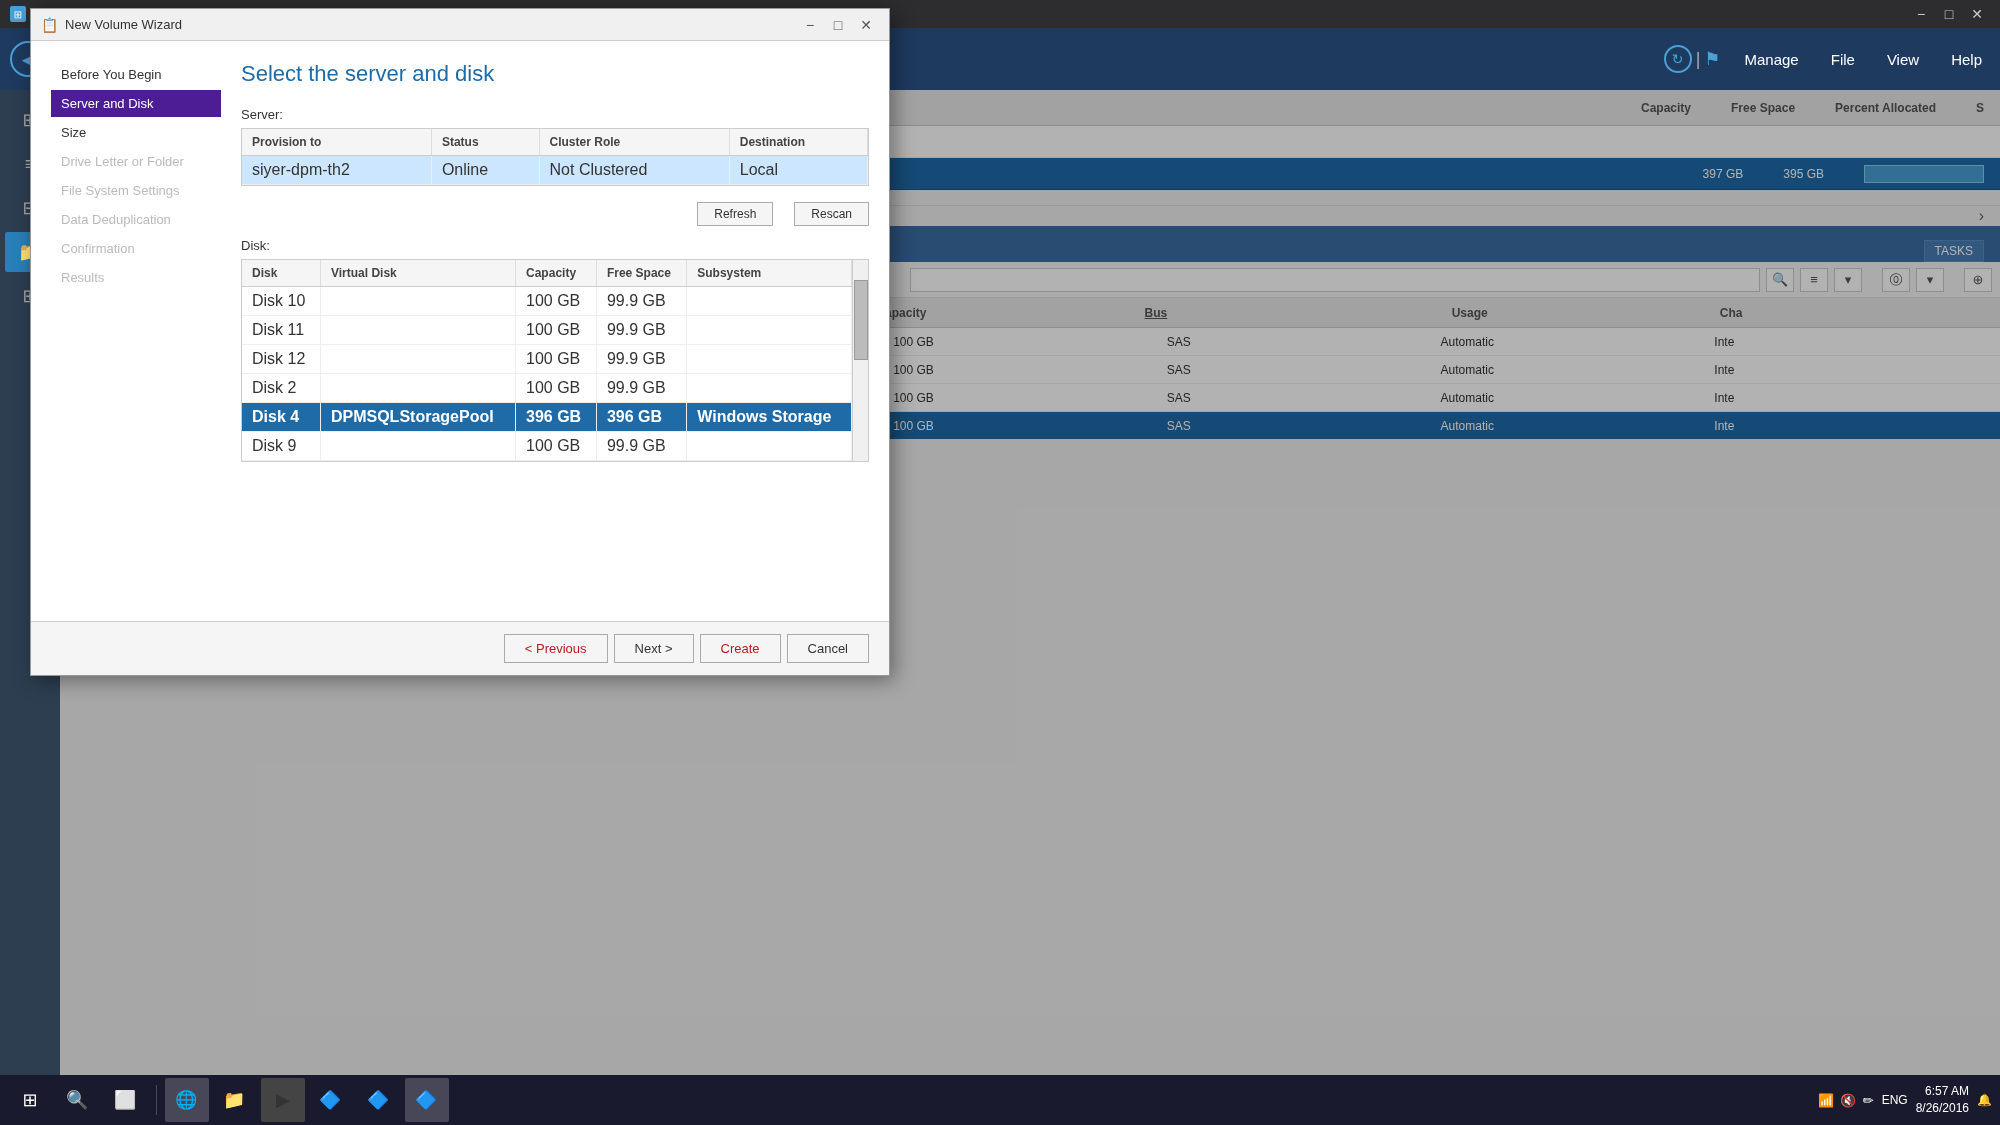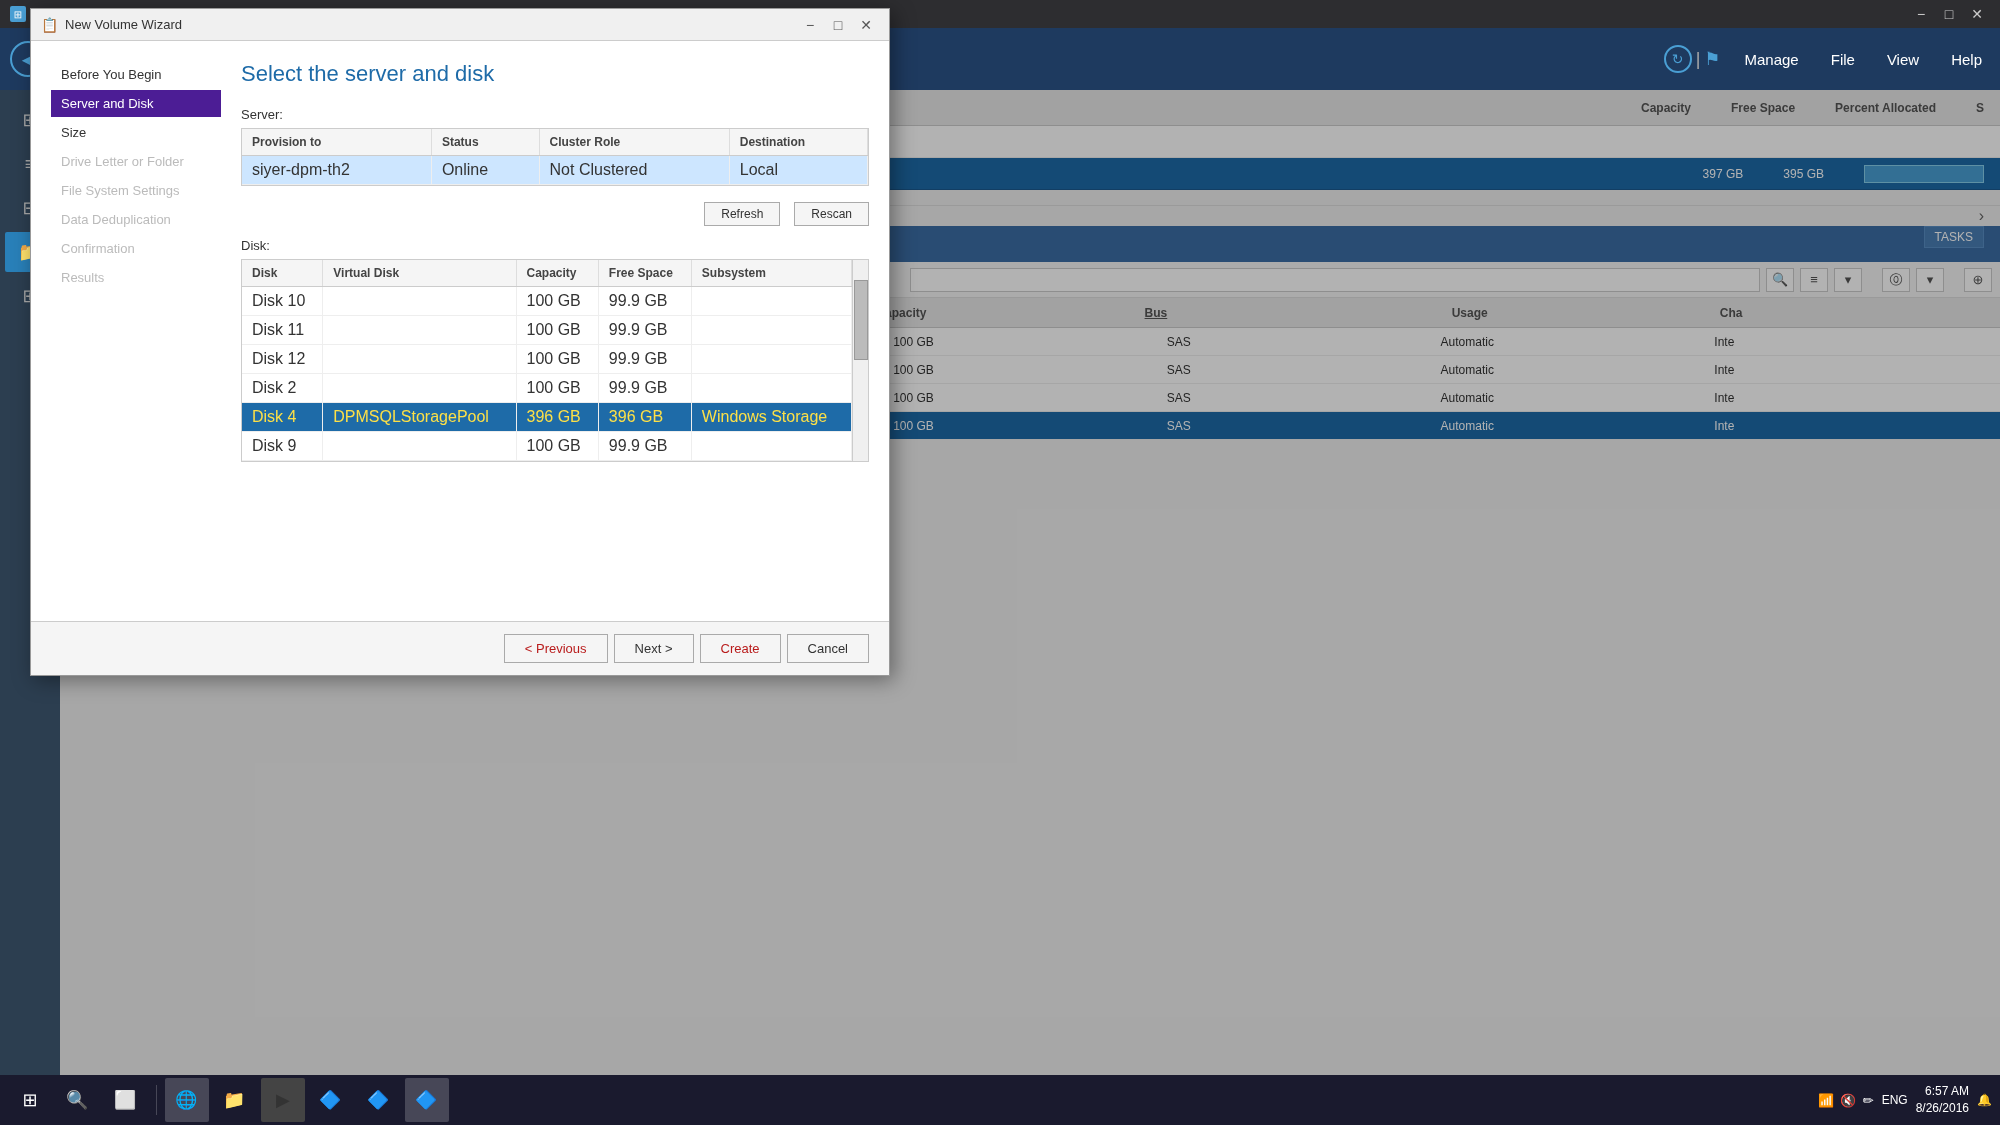--- a/index.html
+++ b/index.html
@@ -71,23 +71,23 @@
     .wizard-title { font-size: 22px; font-weight: 300; color: #1e6ba8; margin-bottom: 20px; }
 
     
     .section-label { font-size: 13px; color: #333; margin-bottom: 6px; }
     .table-container { border: 1px solid #ccc; background: white; margin-bottom: 16px; }
     .inner-table { width: 100%; border-collapse: collapse; }
     .inner-table th { background: #f5f5f5; color: #444; font-weight: 600; padding: 6px 10px; border-bottom: 1px solid #ccc; text-align: left; font-size: 12px; border-right: 1px solid #ddd; }
     .inner-table td { padding: 5px 10px; border-bottom: 1px solid #eee; font-size: 16px; color: #333; border-right: 1px solid #eee; }
     .inner-table tr.selected-row { background: #cde6ff; }
     .inner-table tr.selected-row-dark { background: #1e6ba8; }
-    .inner-table tr.selected-row-dark td { color: #fde047; }
-
-    .btn-row { display: flex; justify-content: flex-end; gap: 14px; margin-bottom: 12px; align-items: flex-end; }
+    .inner-table tr.selected-row-dark td { color: #ffffff; font-weight: bold; }
+
+    .btn-row { display: flex; justify-content: flex-end; gap: 21px; margin-bottom: 12px; align-items: flex-end; }
     .std-btn { padding: 4px 16px; border: 1px solid #aaa; background: #f5f5f5; cursor: pointer; font-size: 12px; color: #333; }
 
     .disk-table-wrap { border: 1px solid #ccc; position: relative; }
     .disk-scrollbar { position: absolute; right: 0; top: 0; width: 16px; height: 100%; background: #f0f0f0; border-left: 1px solid #ccc; }
     .disk-scrollbar-thumb { width: 14px; margin: 1px; height: 80px; background: #bbb; border: 1px solid #999; cursor: pointer; margin-top: 20px; }
 
     
     .dialog-footer { border-top: 1px solid #ccc; padding: 12px 20px; display: flex; justify-content: flex-end; gap: 6px; background: #f5f5f5; }
     .footer-btn { padding: 6px 20px; border: 1px solid #aaa; background: #f5f5f5; cursor: pointer; font-size: 13px; color: #333; }
     .footer-btn.primary { background: #f5f5f5; }
@@ -169,21 +169,21 @@
       <div style="width:120px;height:18px;background:#4a9fd4;border:1px solid #87ceeb;"></div>
     </div>
   </div>
 
   <div style="height:16px;background:#f0f0f0;border-bottom:1px solid #ddd;"></div>
 
   <div style="height:20px;background:#f0f0f0;display:flex;align-items:center;justify-content:flex-end;padding-right:16px;">
     <span style="font-size:16px;color:#666;cursor:pointer;">›</span>
   </div>
 
-  <div style="background:#3c6ea5;height:36px;display:flex;align-items:flex-start;padding:0 16px;justify-content:space-between;">
+  <div style="background:#3c6ea5;height:36px;display:flex;align-items:flex-end;padding:0 16px;justify-content:space-between;">
     <div style="color:white;font-size:13px;font-weight:600;">
       <span>KS</span>
       <br>
       <span style="font-size:11px;font-weight:normal;">ool on siyer-dpm-th2</span>
     </div>
     <button class="tasks-btn">TASKS</button>
   </div>
 
   <div class="search-bar">
     <div style="flex:1;"></div>

